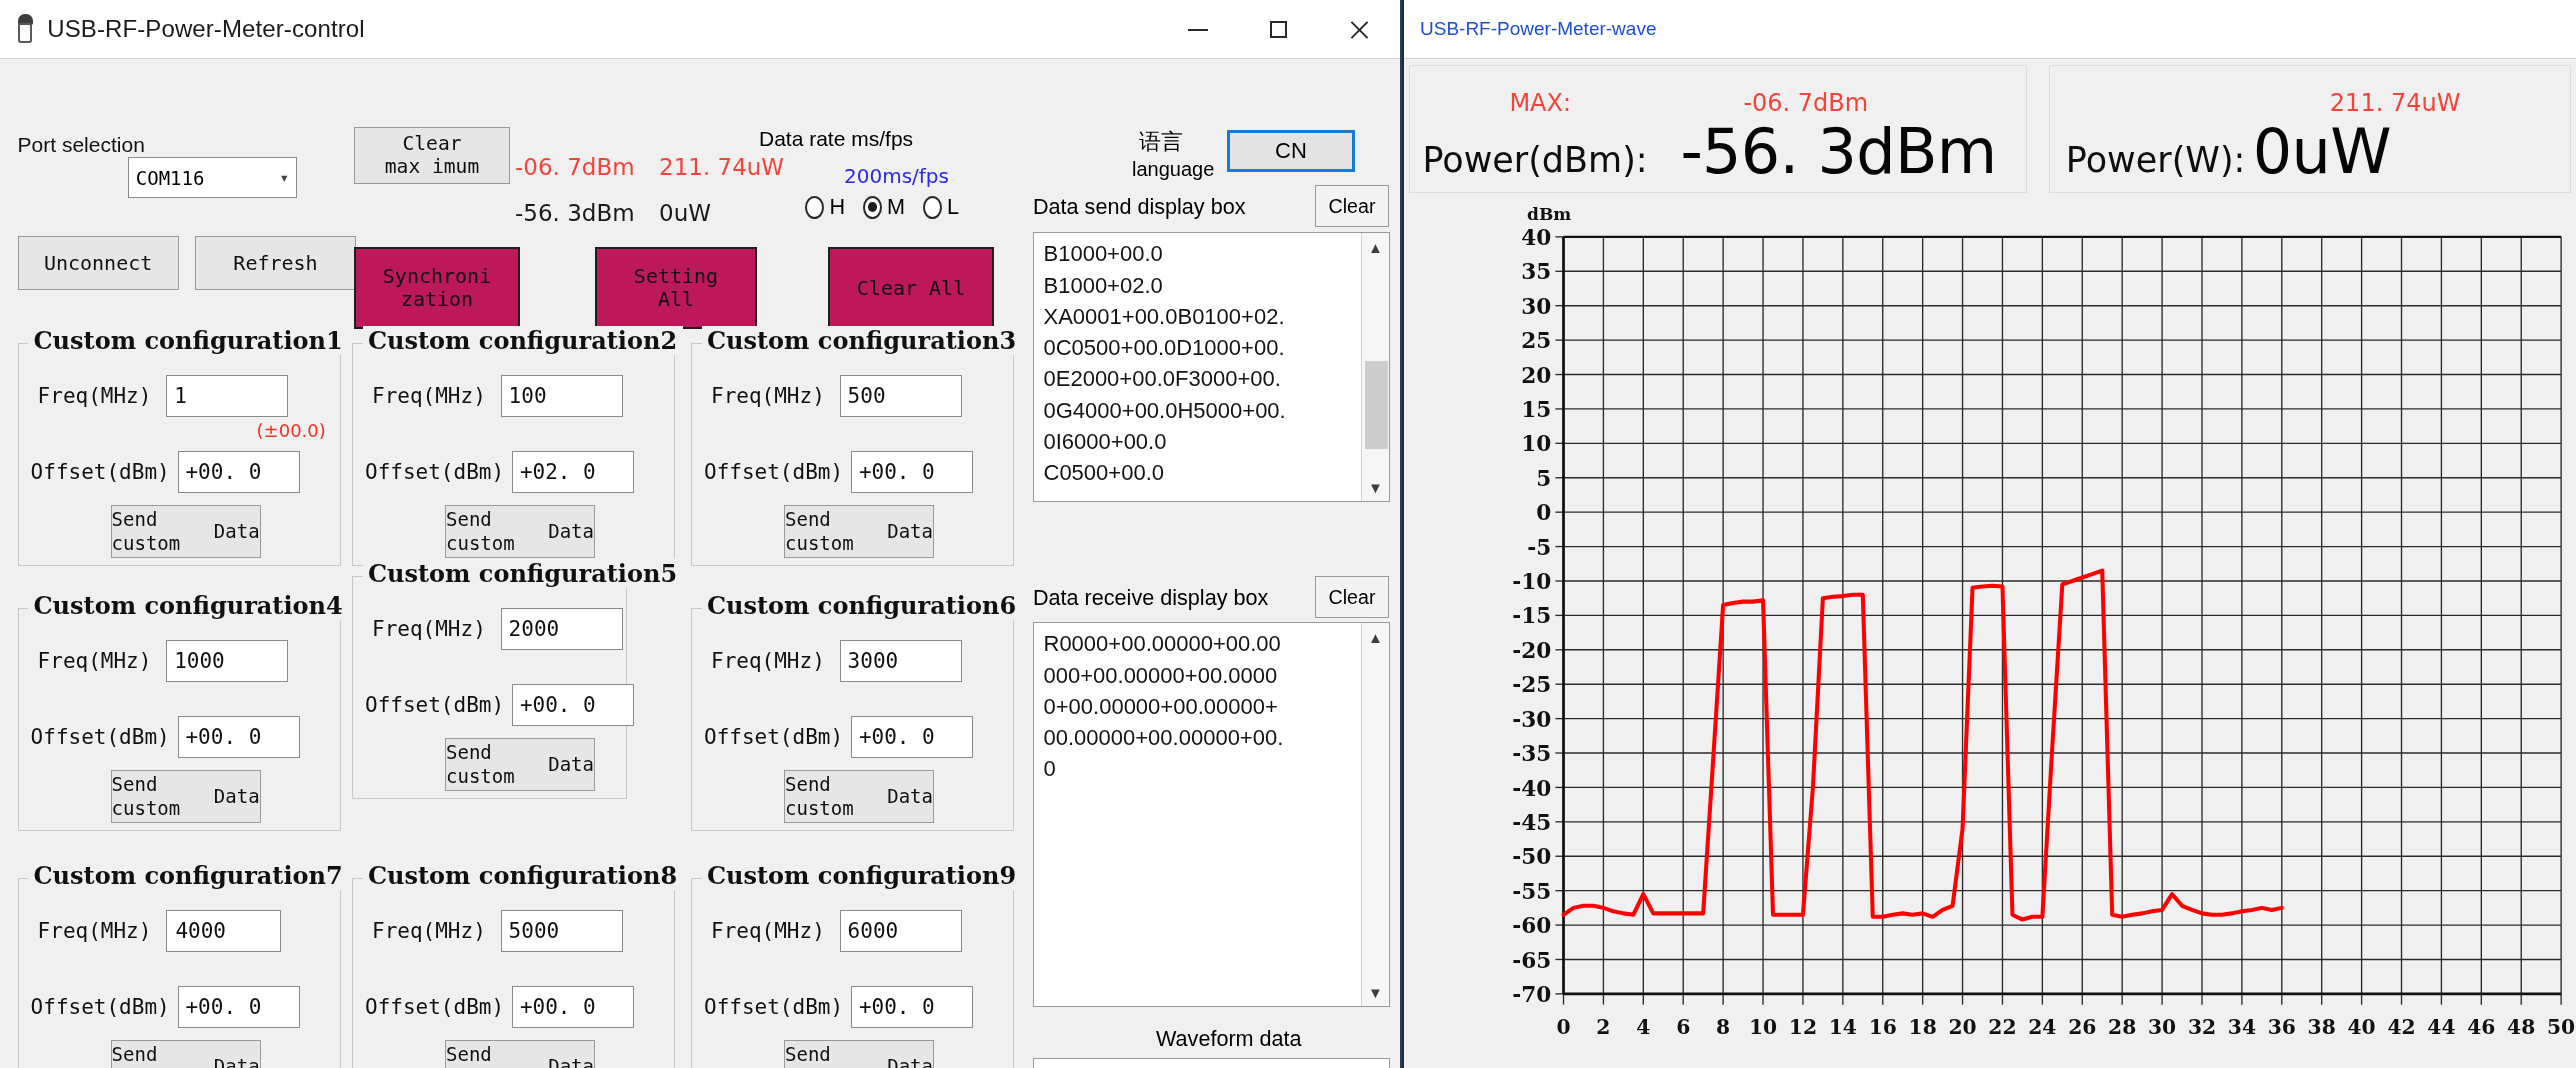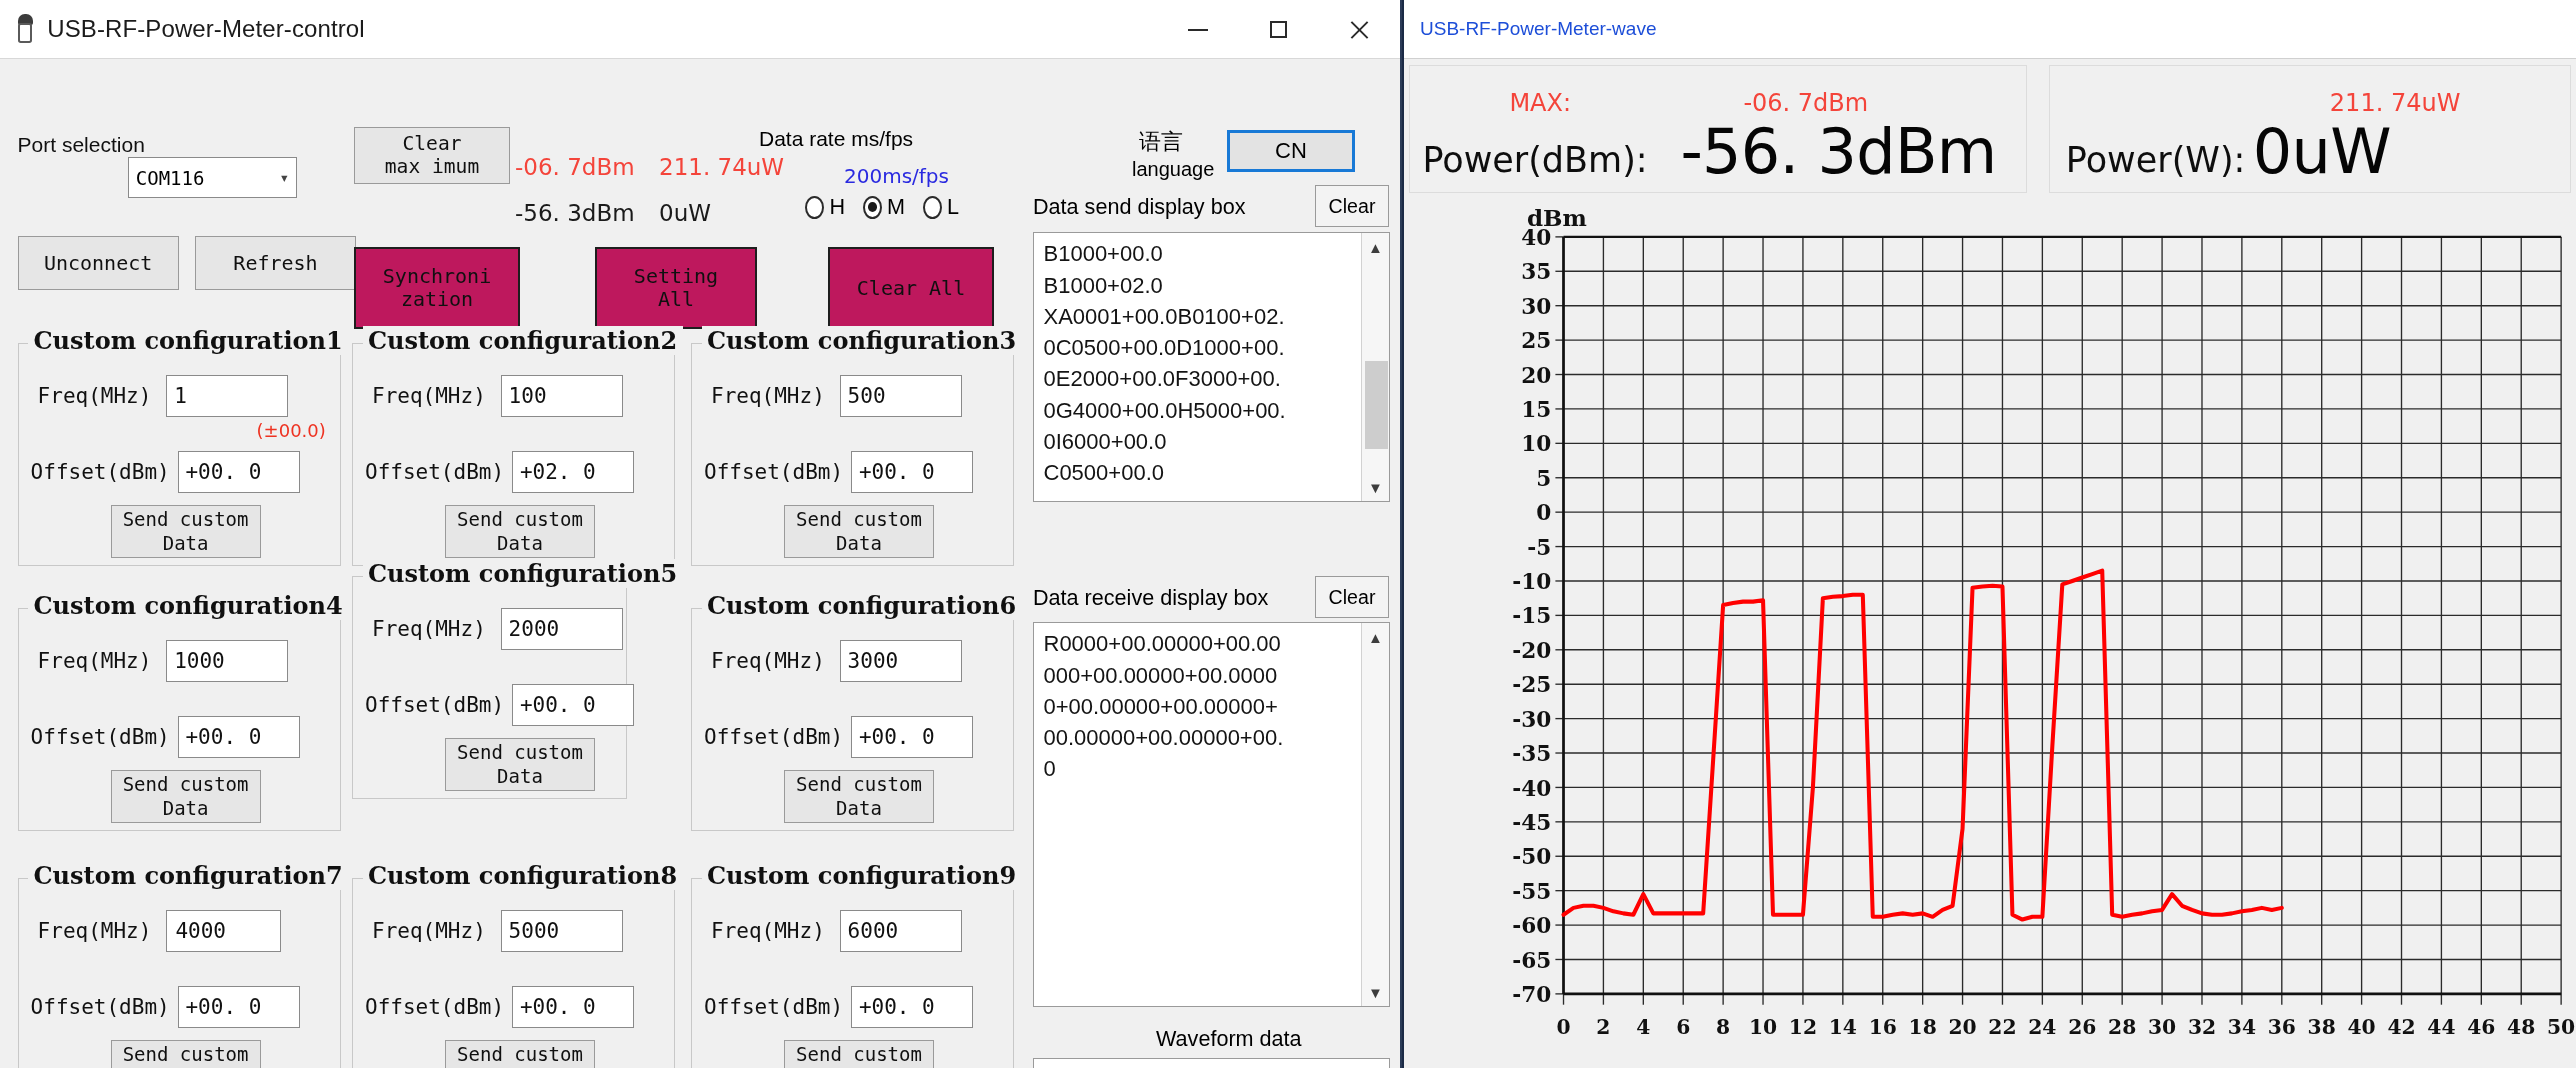--- a/index.html
+++ b/index.html
@@ -116,21 +116,21 @@
   .grow { position: absolute; display: flex; align-items: center; }
   .field-label { font-size: 21px; font-family: "DejaVu Sans Mono", monospace; color:#111; white-space: nowrap; }
   .field-input {
     background: #fff; border: 1.4px solid #8a8a8a; height: 42px;
     display: flex; align-items: center; padding: 0 6.8px;
     font-size: 21px; font-family: "DejaVu Sans Mono", monospace; color:#111;
   }
   .hint-pm { position: absolute; font-size: 18px; color: #ee3322; font-family: "DejaVu Sans", sans-serif; }
   .btn-send {
     position: absolute; background: #e6e6e6; border: 1.4px solid #9a9a9a;
-    display:flex; flex-direction: column; align-items:center; justify-content:center;
+    display:flex; flex-direction: row; align-items:center; justify-content:center;
     font-size: 19px; font-family: "DejaVu Sans Mono", monospace; line-height: 1.25; color:#101010;
   }
 
   
   #send-label { position: absolute; left: 1033px; top: 135px; font-size: 21.6px; font-family: "Liberation Sans", sans-serif; }
   #btn-clear-send {
     position: absolute; left: 1315px; top: 126px; width: 74px; height: 42px;
     background: #f3f3f3; border: 1.4px solid #9a9a9a; display:flex; align-items:center; justify-content:center;
     font-size: 19.6px; font-family: "Liberation Sans", sans-serif;
   }
@@ -180,21 +180,21 @@
   .panel.p2 { width: 529px; }
   .panel .max-lbl { position: absolute; left: 99px; top: 23px; font-size: 24px; color: #f4443a; font-family: "DejaVu Sans", sans-serif; }
   .panel .max-val { position: absolute; left: 333px; top: 23px; font-size: 24px; color: #f4443a; font-family: "DejaVu Sans", sans-serif; }
   .panel .max-val2 { position: absolute; right: 110px; top: 23px; font-size: 24px; color: #f4443a; font-family: "DejaVu Sans", sans-serif; }
   .panel .pw-lbl { position: absolute; left: 12px; bottom: 12px; font-size: 35px; color: #0e0e0e; font-family: "DejaVu Sans", sans-serif; margin-top: 8px; }
   .panel .pw-big { position: absolute; left: 270px; bottom: 4px; font-size: 62px; color: #050505; font-family: "DejaVu Sans", sans-serif; letter-spacing: -0.7px; }
   .panel.p2 .pw-lbl { left: 16px; }
   .panel.p2 .pw-big { left: 203px; }
 
   .chart-wrap { position: absolute; left: 0; top: 203px; width: 1172px; height: 866px; }
-  #chart-ylabel { position: absolute; left: 123px; top: 1.4px; font-size: 23px; font-family: "DejaVu Serif", serif; font-weight: bold; color:#111; }
+  #chart-ylabel { position: absolute; left: 123px; top: 1.4px; font-size: 17px; font-family: "DejaVu Serif", serif; font-weight: bold; color:#111; }
   #chart-svg { position: absolute; left: 0; top: 0; }
 </style>
 </head>
 <body>
 
 <div class="app">
 
   <div class="left-win">
 
     <div class="titlebar">

